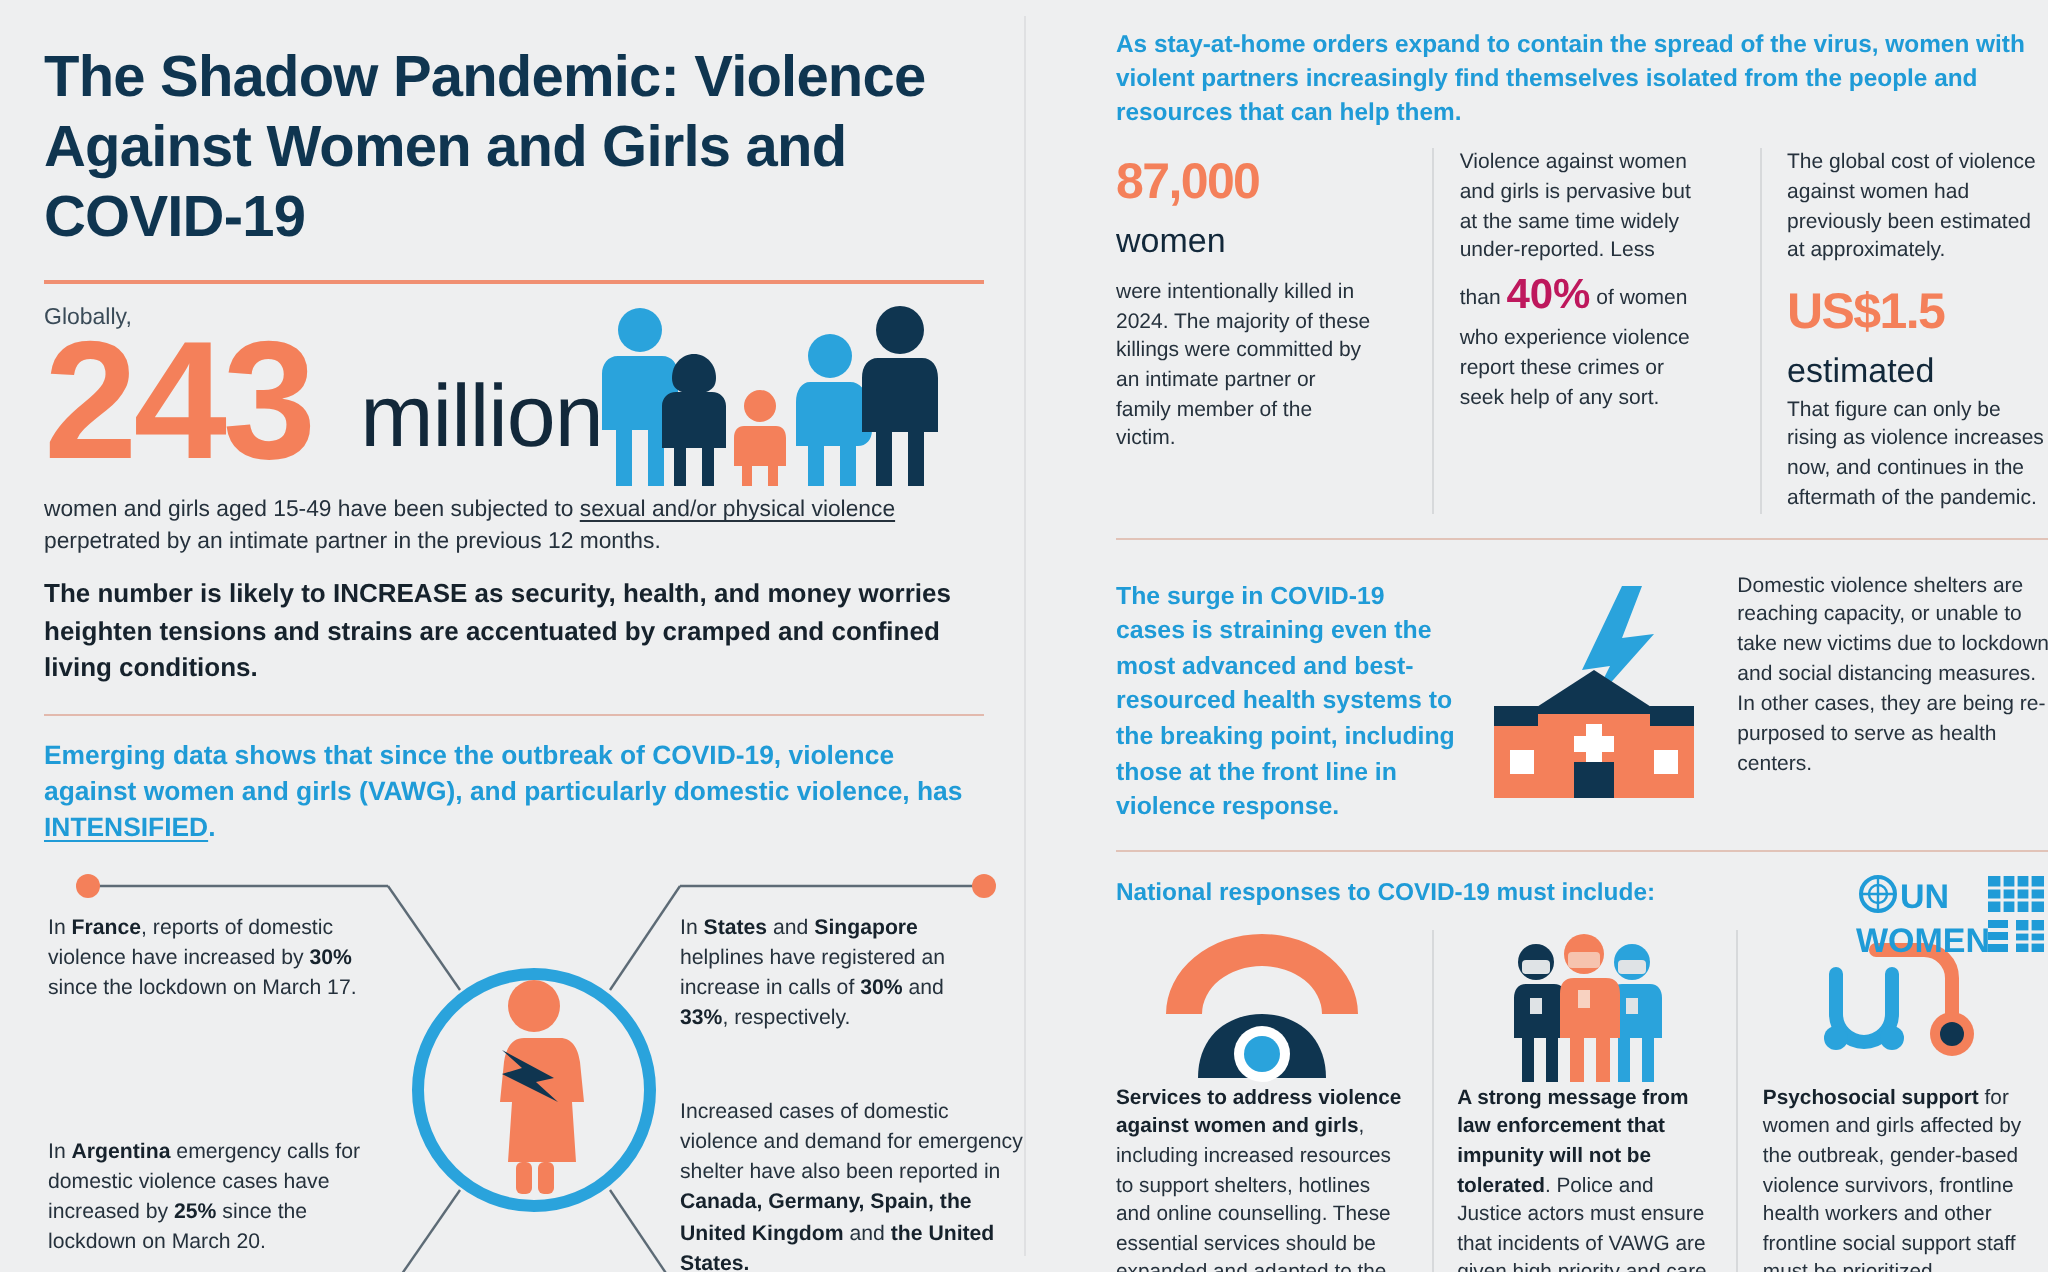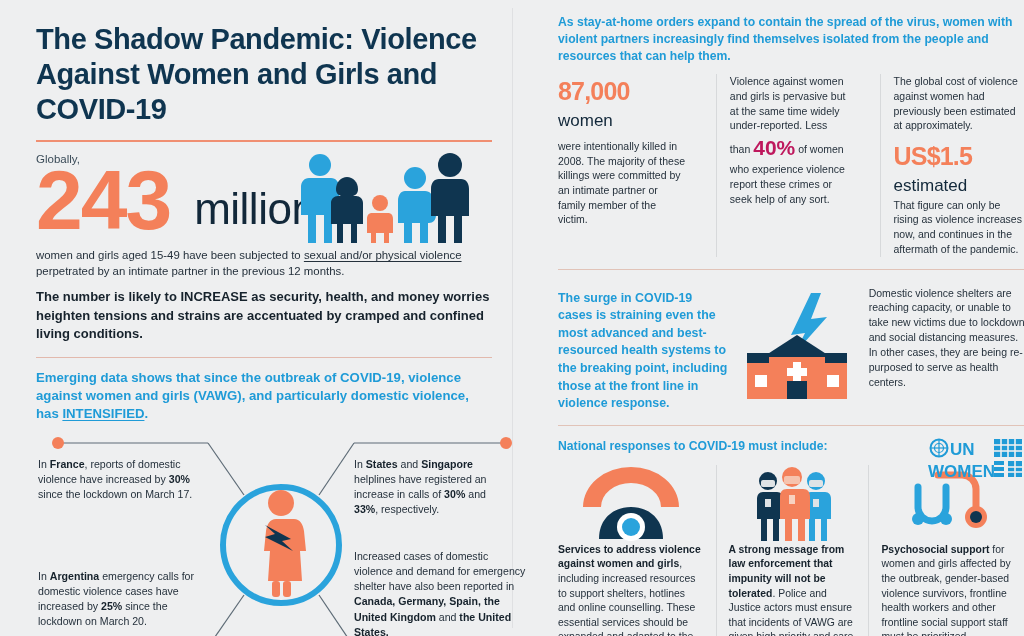--- a/index.html
+++ b/index.html
@@ -7,21 +7,21 @@
   body {
     width:1024px; height:636px;
     font-family:"Liberation Sans", sans-serif;
     background:#eff0f1;
     position:relative; overflow:hidden;
     color:#15374f;
   }
   .page { position:absolute; inset:0; background:#eeeff0; }
 
   
-  .col-left  { position:absolute; left:0;   top:0; width:512px; height:624px; padding:22px 20px 0 36px; }
+  .col-left  { position:absolute; left:0;   top:0; width:512px; height:624px; padding:22px 20px 0 22px; }
   .col-right { position:absolute; left:536px; top:0; width:512px; height:503px; padding:14px 22px 0 22px; }
   .vdivide { position:absolute; left:512px; top:8px; width:1px; height:620px; background:#dfe0e2; }
 
   
   h1.title {
     font-size:29px; line-height:1.20; font-weight:bold; letter-spacing:-0.4px;
     color:#0f3550;
   }
   .rule-orange { height:2px; background:#f08f72; margin:14px 0 11px 0; }
   .rule-thin   { height:1px; background:#e2b9ad; margin:13px 0 11px 0; }
@@ -189,21 +189,21 @@
 
     <p class="r-head">As stay-at-home orders expand to contain the spread of the virus, women with violent partners increasingly find themselves isolated from the people and resources that can help them.</p>
 
     <div class="three">
 
       <div class="c1">
         <div>
           <span class="stat-lg">87,000</span>
           <span class="stat-unit">women</span>
         </div>
-        <div class="mt6">were intentionally killed in 2008. The majority of these killings were committed by an intimate partner or family member of the victim.</div>
+        <div class="mt6">were intentionally killed in 2024. The majority of these killings were committed by an intimate partner or family member of the victim.</div>
       </div>
 
       <div class="c2">
         <span>Violence against women and girls is pervasive but at the same time widely under-reported. Less than </span><span class="stat-inline">40%</span><span> of women who experience violence report these crimes or seek help of any sort.</span>
       </div>
 
       <div class="c3">
         <div>The global cost of violence against women had previously been estimated at approximately.</div>
         <div class="mt6">
           <span class="stat-lg">US$1.5</span>

